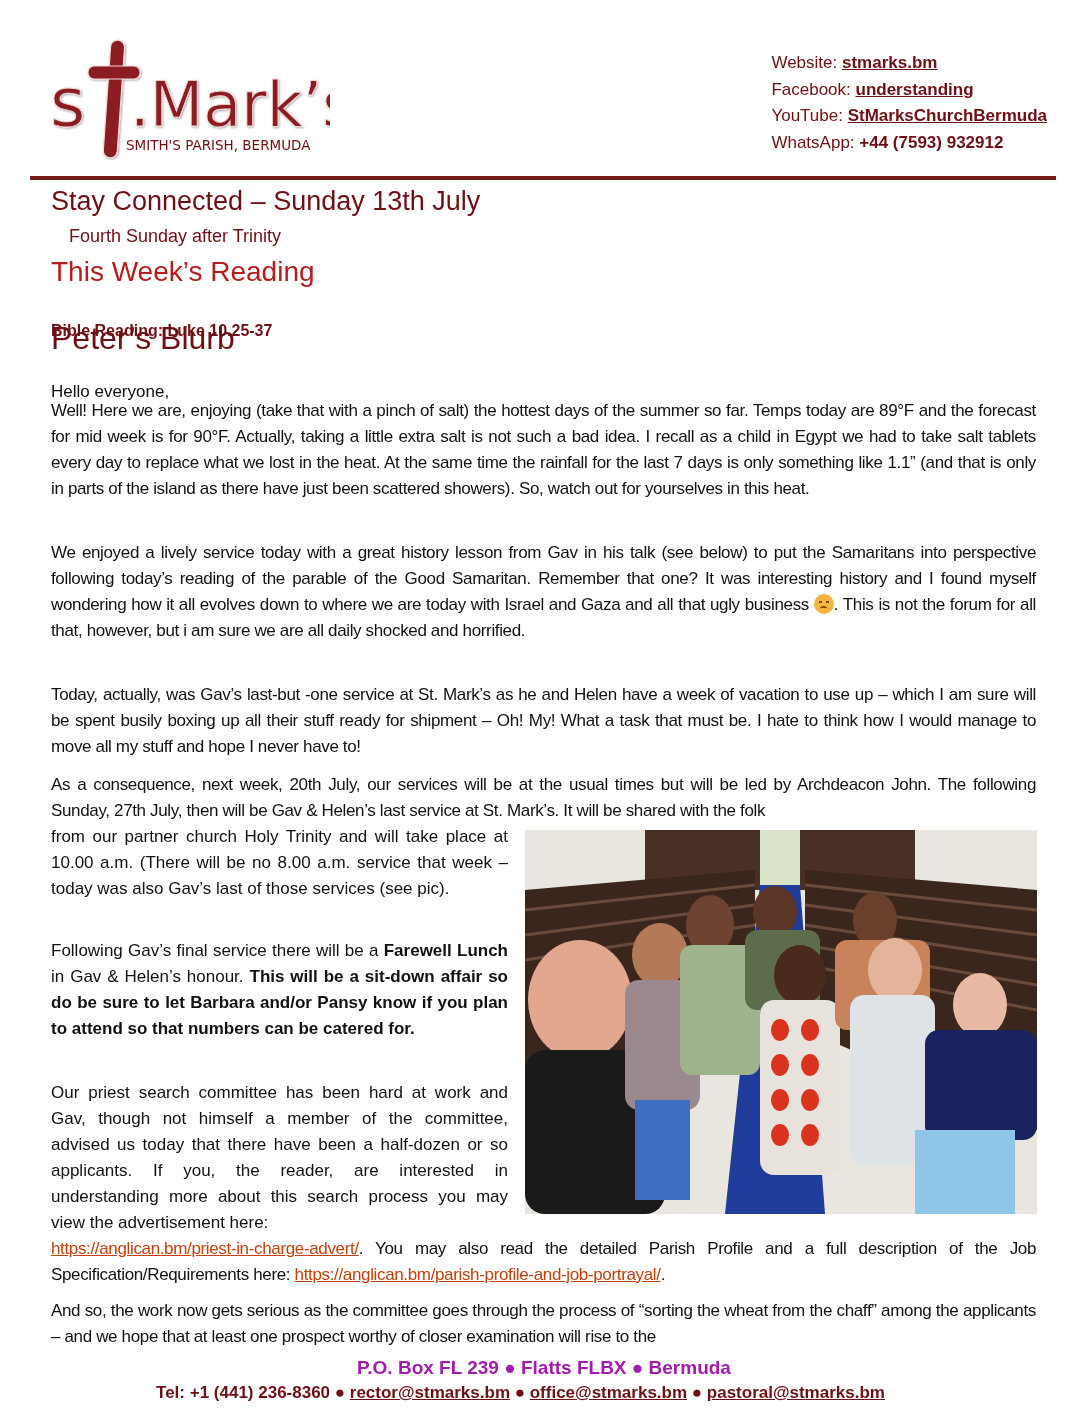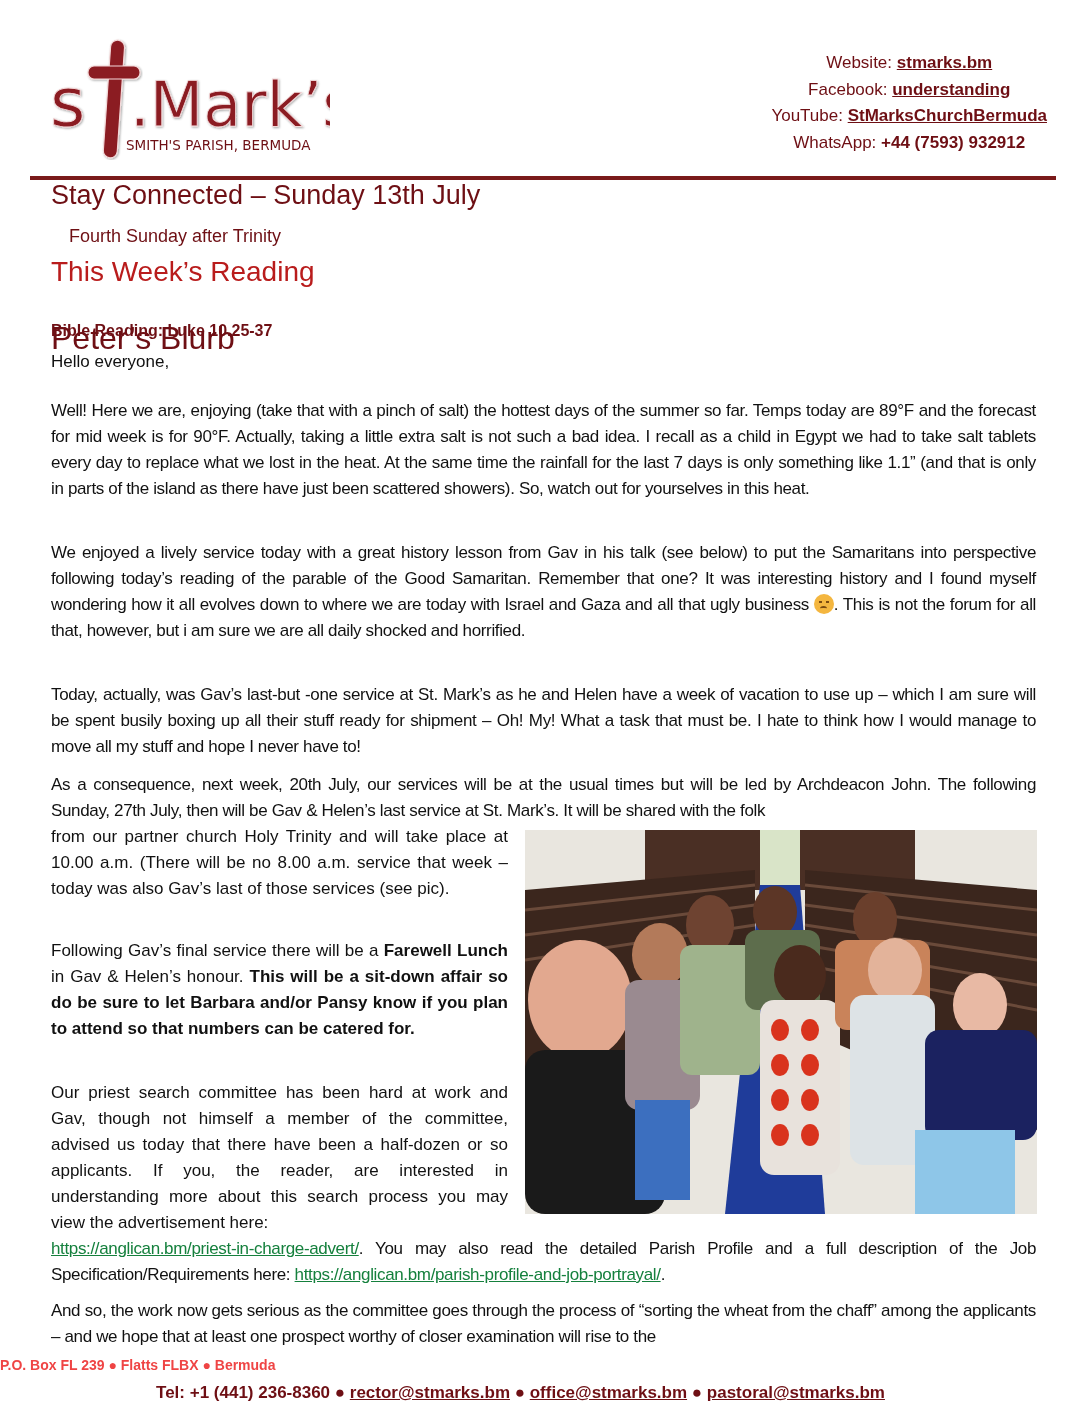--- a/index.html
+++ b/index.html
@@ -1,44 +1,44 @@
 <!DOCTYPE html>
 <html><head>
 <meta charset="utf-8">
 <style>
   html, body { margin: 0; padding: 0; background: #ffffff; }
   body { width: 1088px; height: 1408px; position: relative; overflow: hidden; font-family: "Liberation Sans", sans-serif; color: #111; }
   
   .logo { position: absolute; left: 50px; top: 38px; width: 280px; height: 122px; }
   .logo svg { width: 100%; height: 100%; }
   
-  .contacts { position: absolute; right: 41px; top: 50px; text-align: center; font-size: 17px; line-height: 26.5px; color: #6e0f14; }
+  .contacts { position: absolute; right: 41px; top: 50px; text-align: left; font-size: 17px; line-height: 26.5px; color: #6e0f14; }
   .contacts .row { white-space: nowrap; }
   .contacts a, .contacts b { color: #6e0f14; font-weight: bold; }
   .contacts a { text-decoration: underline; }
   
   .rule { position: absolute; left: 30px; top: 176px; width: 1026px; height: 4px; background: #7a1a1a; }
   
-  .h-stay { position: absolute; left: 51px; top: 180px; font-size: 27px; color: #6e0f14; }
+  .h-stay { position: absolute; left: 51px; top: 186px; font-size: 27px; color: #6e0f14; }
   .h-fourth { position: absolute; left: 69px; top: 226px; font-size: 18px; color: #6e0f14; }
   .h-week { position: absolute; left: 51px; top: 256px; font-size: 28px; color: #b91c1c; }
   .h-bible { position: absolute; left: 51px; top: 294px; font-size: 16px; font-weight: bold; color: #6e0f14; margin-top: 28px; }
   .h-blurb { position: absolute; left: 51px; top: 320px; font-size: 32px; color: #6e0f14; }
-  .greet { position: absolute; left: 51px; top: 352px; font-size: 17px; }
+  .greet { position: absolute; left: 51px; top: 382px; font-size: 17px; }
   .para { position: absolute; left: 51px; width: 985px; font-size: 17px; line-height: 26px; text-align: justify; font-family: "Liberation Sans Narrow", "Liberation Sans", sans-serif; letter-spacing: -0.35px; }
   .narrow { position: absolute; left: 51px; width: 457px; font-size: 17px; line-height: 26px; text-align: justify; }
   .emoji { display: inline-block; width: 20px; height: 20px; border-radius: 50%; background: #f4b63f; vertical-align: -4px; position: relative; }
   .emoji::before { content: ""; position: absolute; left: 5px; top: 7px; width: 3px; height: 2px; background: #7a4a10; box-shadow: 7px 0 0 #7a4a10; }
   .emoji::after { content: ""; position: absolute; left: 6px; top: 12px; width: 7px; height: 3px; border-top: 2px solid #7a4a10; border-radius: 50% 50% 0 0; }
-  a.link { color: #15803d; text-decoration: underline; }
+  a.link { color: #c2410c; text-decoration: underline; }
   
   .photo { position: absolute; left: 525px; top: 830px; width: 512px; height: 384px; overflow: hidden; background: #6b4c3a; }
   .photo svg { width: 100%; height: 100%; display: block; }
   
-  .foot1 { position: absolute; left: 0; width: 1088px; top: 1357px; text-align: left; font-size: 14px; font-weight: bold; color: #ef4444; }
+  .foot1 { position: absolute; left: 0; width: 1088px; top: 1357px; text-align: center; font-size: 19px; font-weight: bold; color: #a21caf; }
   .foot2 { position: absolute; left: 0; width: 1041px; top: 1383px; text-align: center; font-size: 17px; font-weight: bold; color: #6e0f14; }
   .foot2 a { color: #6e0f14; text-decoration: underline; }
 </style>
 </head>
 <body>
 
 <div class="logo">
   <svg viewBox="0 0 280 122" xmlns="http://www.w3.org/2000/svg">
     <defs>
       <filter id="sh" x="-5%" y="-5%" width="110%" height="110%">

